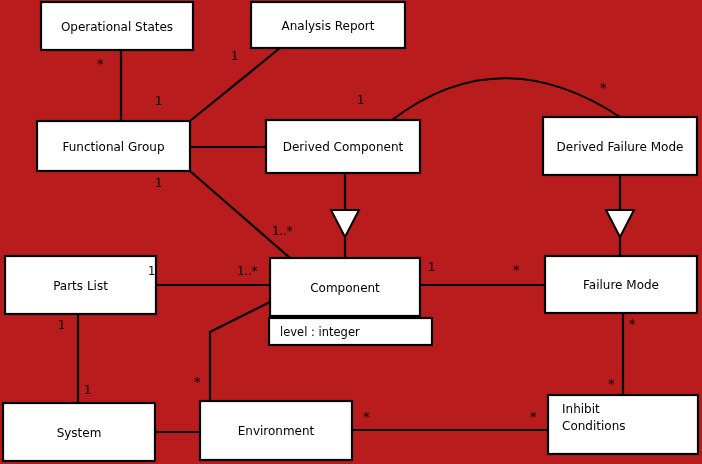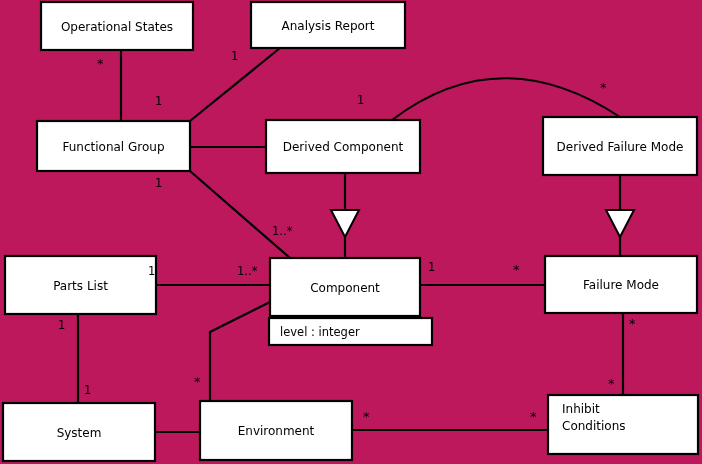--- a/index.html
+++ b/index.html
@@ -4,21 +4,21 @@
 <style>
   html, body {
     margin: 0;
     padding: 0;
     background: #ffffff;
   }
   #diagram-root {
     position: relative;
     width: 702px;
     height: 464px;
-    background: #be185d;
+    background: #b91c1c;
     font-family: "DejaVu Sans", sans-serif;
     overflow: hidden;
   }
   svg#uml-canvas {
     position: absolute;
     top: 0;
     left: 0;
     width: 702px;
     height: 464px;
     display: block;

